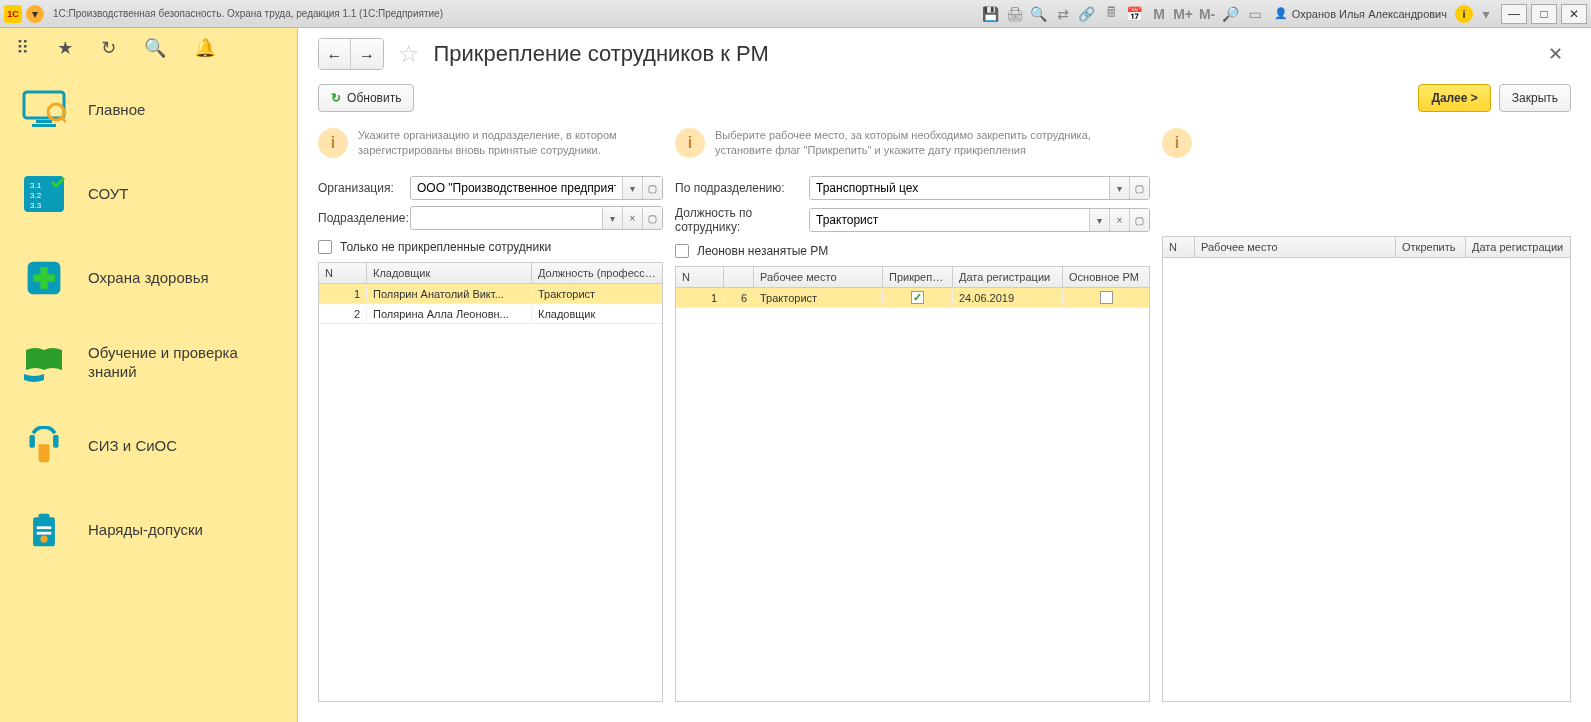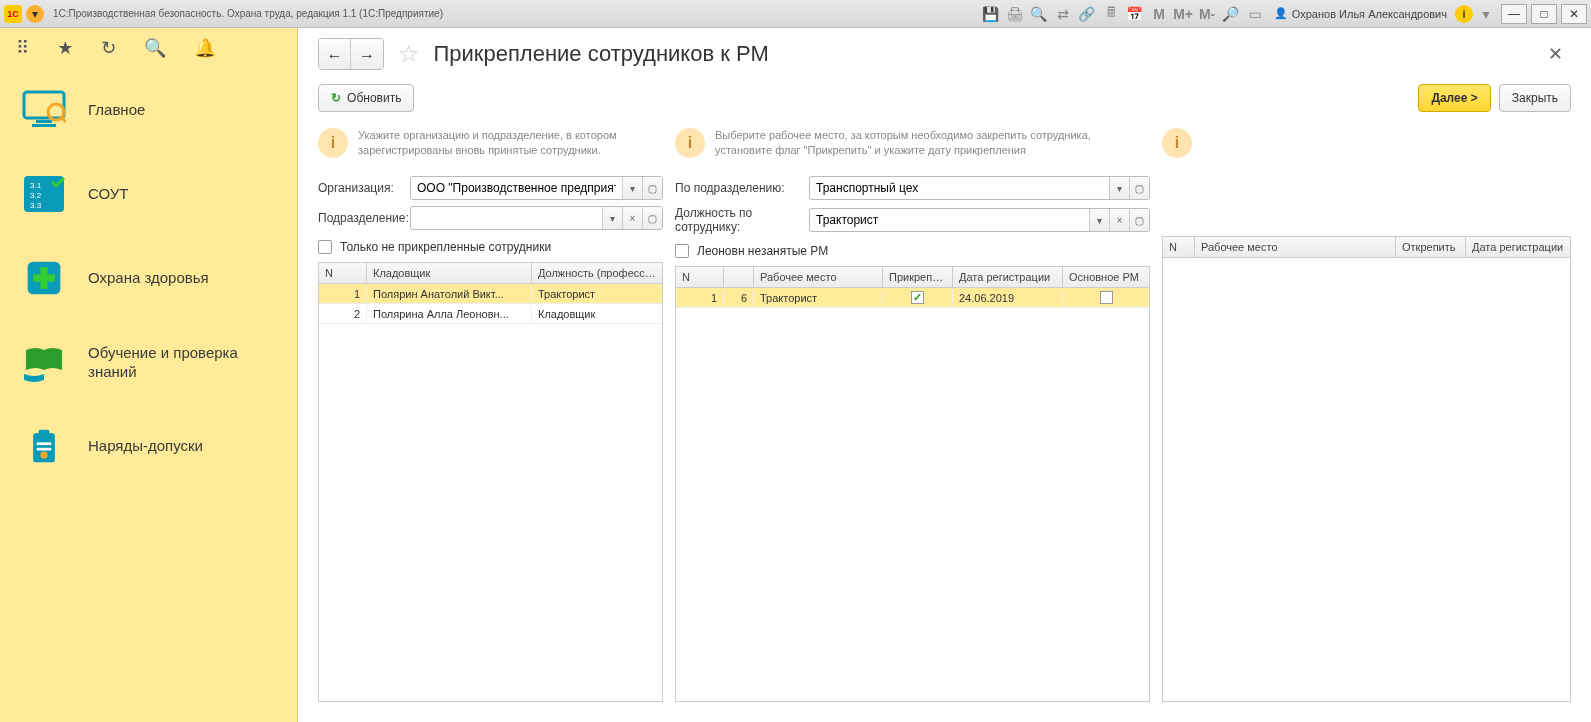--- a/index.html
+++ b/index.html
@@ -176,20 +176,31 @@
           <svg width="44" height="40" viewBox="0 0 44 40">
               <path d="M4 8 Q14 4 22 8 Q30 4 40 8 L40 28 Q30 24 22 28 Q14 24 4 28 Z" fill="#2a9d2a"></path>
               <path d="M2 32 Q12 36 22 32 L22 38 Q12 42 2 38 Z" fill="#0a9bb8"></path>
             </svg>
         </div>
         <div class="sidebar-label">Обучение и проверка знаний</div>
       </div>
       <div class="sidebar-item">
         <div class="sidebar-icon">
           <svg width="44" height="40" viewBox="0 0 44 44">
+              <path d="M10 8 A14 14 0 0 1 34 8" fill="none" stroke="#0a9bb8" stroke-width="4"></path>
+              <rect x="6" y="10" width="6" height="14" rx="2" fill="#0a9bb8"></rect>
+              <rect x="32" y="10" width="6" height="14" rx="2" fill="#0a9bb8"></rect>
+              <path d="M16 20 L16 36 Q16 40 20 40 L24 40 Q28 40 28 36 L28 20 Z" fill="#f5a623"></path>
+            </svg>
+        </div>
+        <div class="sidebar-label">СИЗ и СиОС</div>
+      </div>
+      <div class="sidebar-item">
+        <div class="sidebar-icon">
+          <svg width="44" height="40" viewBox="0 0 44 44">
               <rect x="10" y="8" width="24" height="32" rx="3" fill="#0a9bb8"></rect>
               <rect x="16" y="4" width="12" height="8" rx="2" fill="#0a9bb8"></rect>
               <rect x="14" y="18" width="16" height="3" fill="#fff"></rect>
               <rect x="14" y="24" width="16" height="3" fill="#fff"></rect>
               <circle cx="22" cy="32" r="4" fill="#f5a623"></circle>
             </svg>
         </div>
         <div class="sidebar-label">Наряды-допуски</div>
       </div>
     </div>

